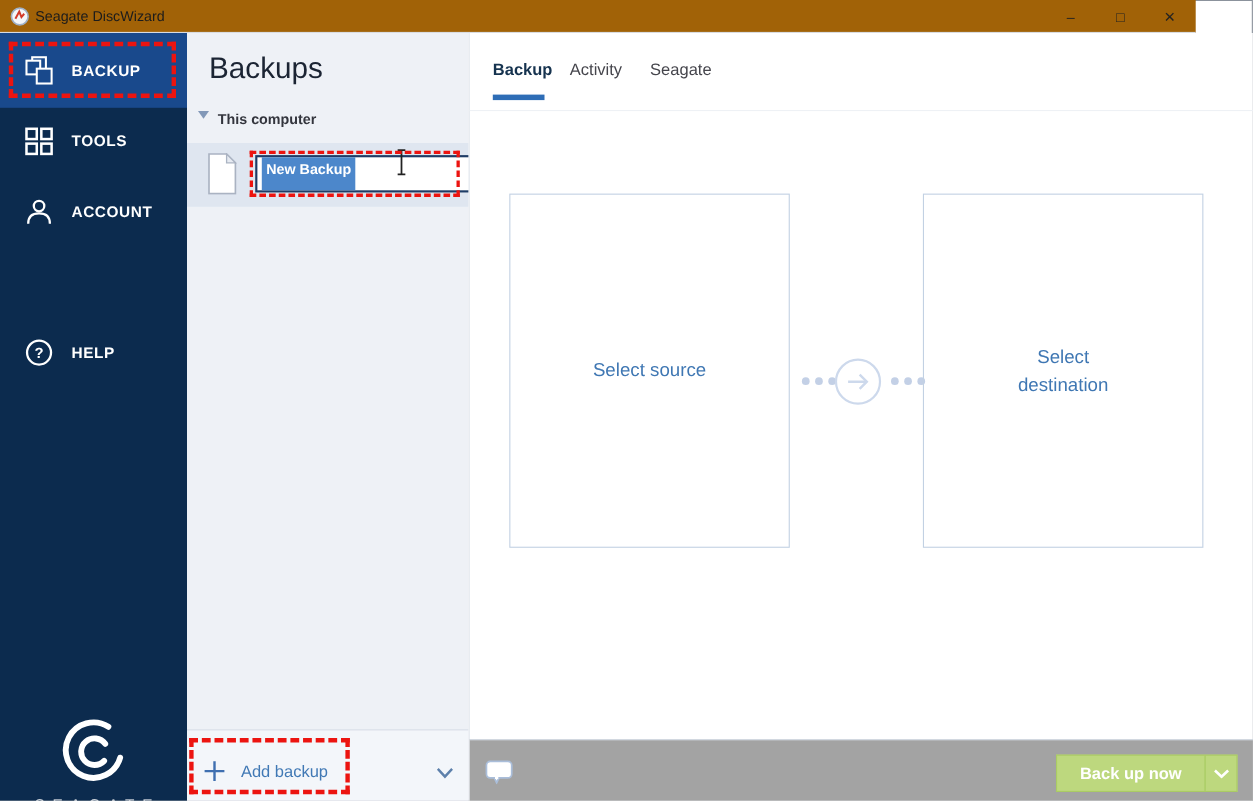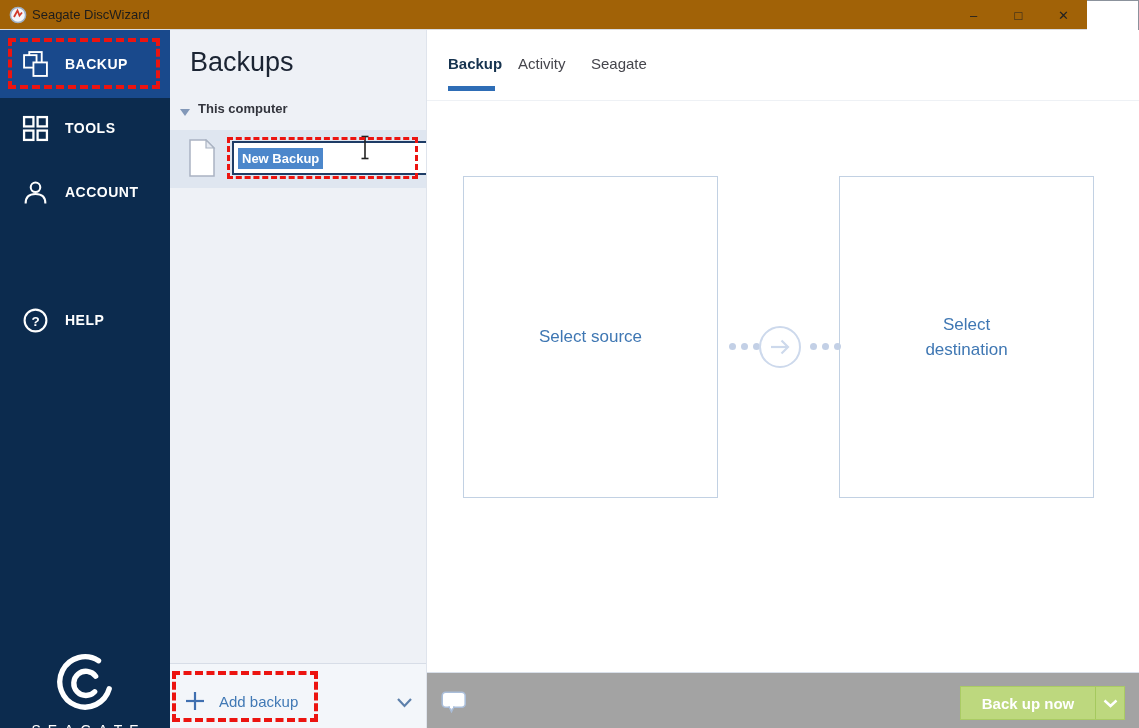--- a/index.html
+++ b/index.html
@@ -26,28 +26,28 @@
   .nav-item.active { background:#19498c; height:68px; }
   .nav-icon { width:27px; height:27px; margin-right:16px; flex:none; }
   .nav-label { font-size:14px; font-weight:bold; letter-spacing:0.5px; }
 
   .logo-wrap { position:absolute; left:0; top:622px; width:170px; text-align:center; }
   .logo-text { color:#fff; font-size:14px; letter-spacing:7px; margin-top:4px; padding-left:7px; }
 
   
   .panel { position:absolute; left:170px; top:30px; width:256px; height:698px; background:#eef1f6; }
   .panel-title { position:absolute; left:20px; top:17px; font-size:27px; font-weight:400; color:#1b2433; }
-  .group-row { position:absolute; left:10px; top:71px; display:flex; align-items:flex-end; }
+  .group-row { position:absolute; left:10px; top:71px; display:flex; align-items:flex-start; }
   .tri-down { width:0; height:0; border-left:5px solid transparent; border-right:5px solid transparent;
     border-top:7px solid #8298b8; margin-right:8px; }
   .group-label { font-size:13px; font-weight:bold; color:#33353d; }
   .backup-row { position:absolute; left:0; top:100px; width:256px; height:58px; background:#dfe6f0; }
   .doc-icon { position:absolute; left:18px; top:9px; }
   .rename-input { position:absolute; left:62px; top:11px; width:208px; height:34px;
-    background:#fff; border:2px solid #1e3c66; display:flex; align-items:center; padding-left:4px; }
+    background:#fff; border:2px solid #1e3c66; display:flex; padding-left:4px; }
   .sel-text { background:#4c87cb; color:#fff; font-size:13px; font-weight:bold; padding:3px 4px; }
   .ibeam { position:absolute; left:190px; top:5px; }
 
   .panel-bottom { position:absolute; left:0; top:633px; width:256px; height:65px;
     background:#f3f6fa; border-top:1px solid #d7dde7; }
   .add-backup { position:absolute; left:14px; top:26px; display:flex; align-items:center;justify-content:space-between; }
   .add-label { font-size:15px; color:#4179b5; margin-left:13px; }
   .panel-chevron { position:absolute; left:226px; top:33px; }
 
   

